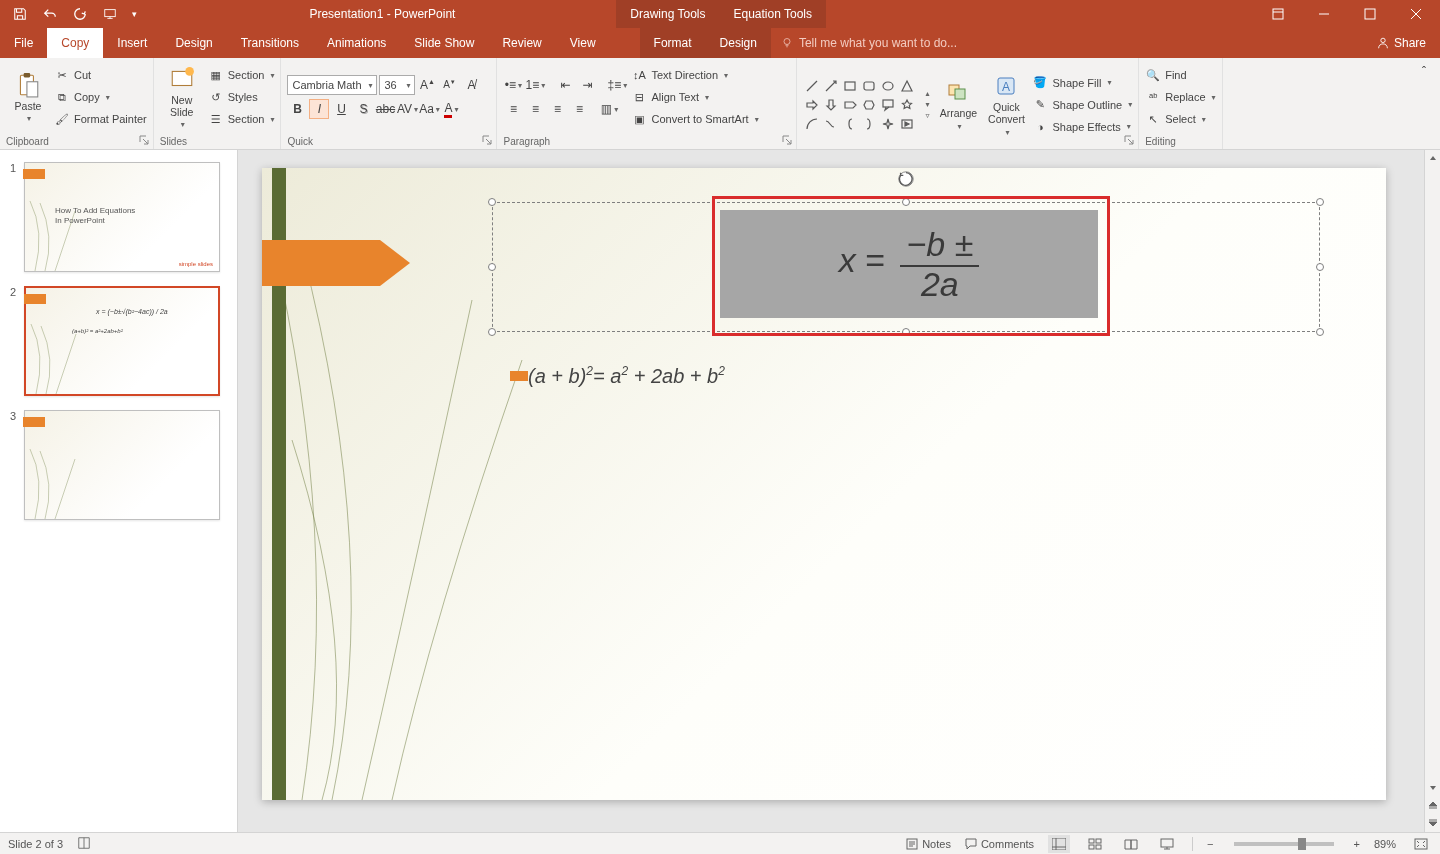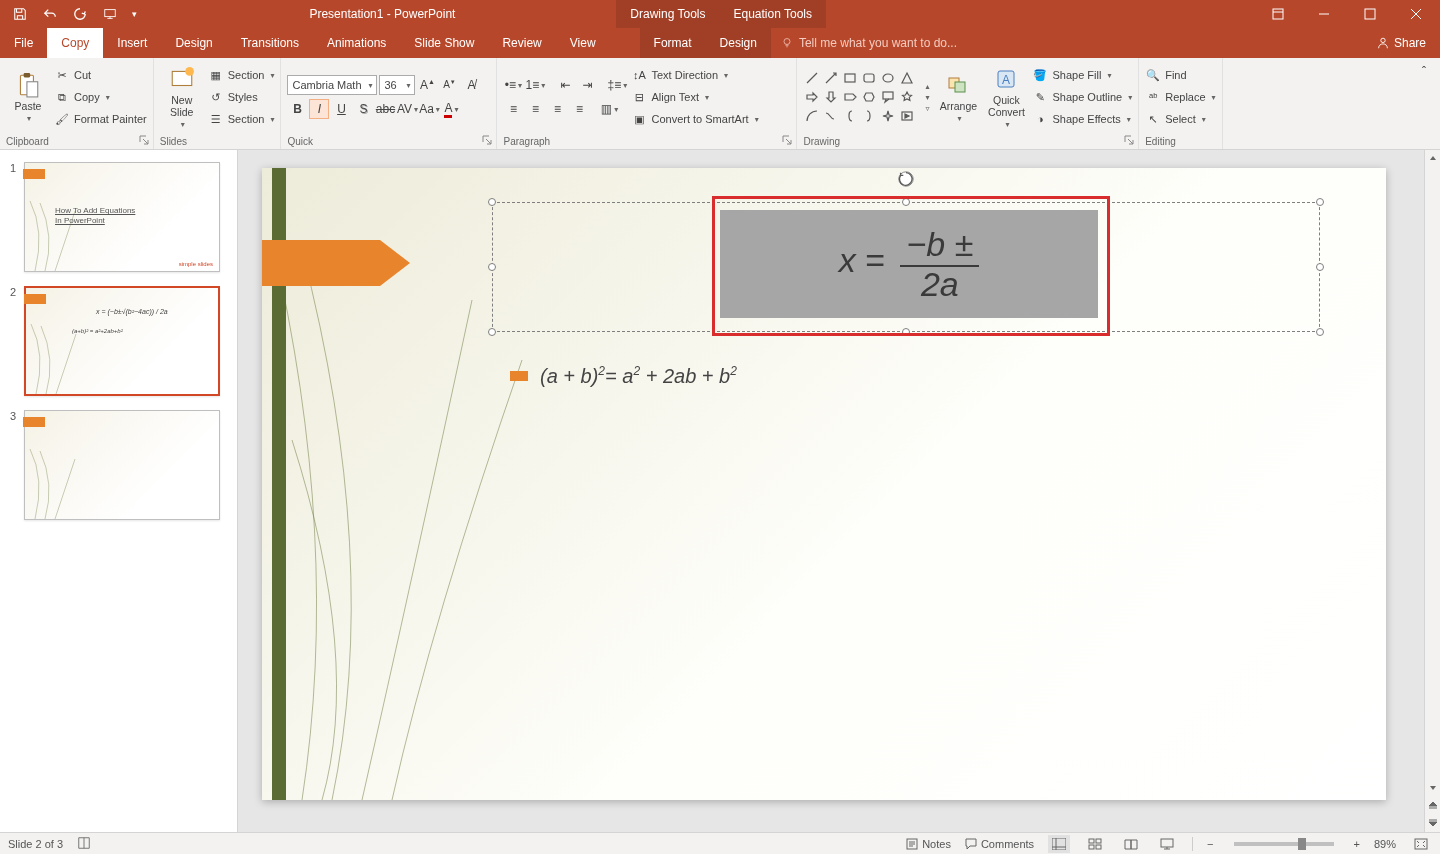--- a/index.html
+++ b/index.html
@@ -57,21 +57,21 @@
 
 
 .workspace { position: absolute; top: 150px; bottom: 22px; left: 0; right: 0; display: flex; background: #e6e6e6; }
 .slide-panel { width: 238px; background: #fff; border-right: 1px solid #d4d4d4; overflow-y: auto; padding: 12px 10px; }
 .thumb-row { display: flex; margin-bottom: 14px; }
 .thumb-num { width: 14px; font-size: 11px; color: #555; }
 .thumb { width: 196px; height: 110px; border: 1px solid #bfbfbf; background: linear-gradient(135deg, #f5f2e6 0%, #ffffff 70%); position: relative; cursor: pointer; box-shadow: 0 1px 2px rgba(0,0,0,0.1); }
 .thumb.selected { border: 2px solid #d24726; }
 .thumb .accent-bar { position: absolute; left: -2px; top: 6px; width: 22px; height: 10px; background: #e8842c; }
 .thumb .leaves { position: absolute; left: 0; bottom: 0; width: 70px; height: 70px; }
-.thumb-title { position: absolute; top: 40%; left: 30px; font-size: 8px; color: #555; line-height: 1.2; text-decoration: underline; }
+.thumb-title { position: absolute; top: 40%; left: 30px; font-size: 8px; color: #555; line-height: 1.2; }
 .thumb-logo { position: absolute; right: 6px; bottom: 4px; font-size: 6px; color: #d24726; }
 
 .editor-area { flex: 1; position: relative; overflow: hidden; background: #e6e6e6; }
 .slide-canvas { position: absolute; left: 24px; top: 18px; width: 1124px; height: 632px; background: #fff; box-shadow: 0 2px 8px rgba(0,0,0,0.25); overflow: hidden; }
 .slide-bg { position: absolute; inset: 0; background: linear-gradient(135deg, #edebd9 0%, #fefefa 55%, #ffffff 100%); }
 .slide-green-bar { position: absolute; left: 10px; top: 0; width: 14px; height: 100%; background: #5a6b34; }
 .orange-arrow { position: absolute; left: 0; top: 72px; width: 148px; height: 46px; }
 .orange-arrow svg { width: 100%; height: 100%; }
 
 
@@ -89,21 +89,21 @@
 .eq-highlight-bg { position: absolute; left: 458px; top: 42px; width: 378px; height: 108px; background: #a6a6a6; display: flex; align-items: center; justify-content: center; }
 .eq-1 { font-family: "Cambria Math", "Times New Roman", serif; font-style: italic; font-size: 34px; color: #3a3a3a; line-height: 1; white-space: nowrap; }
 .eq-frac { display: inline-flex; flex-direction: column; align-items: center; vertical-align: middle; margin-left: 6px; }
 .eq-frac .num { border-bottom: 2px solid #3a3a3a; padding: 0 6px 4px 6px; display: flex; align-items: center; }
 .eq-frac .den { }
 .eq-sqrt { position: relative; display: inline-block; padding-left: 16px; }
 .eq-sqrt::before { content: "√"; position: absolute; left: -2px; top: -2px; font-size: 36px; font-style: normal; }
 .eq-sqrt .rad { border-top: 2px solid #3a3a3a; padding: 0 4px; }
 sup { font-size: 0.6em; vertical-align: super; }
 
-.bullet-row { position: absolute; left: 248px; top: 196px; display: flex; align-items: center; gap: 12px; font-family: "Cambria Math", serif; font-style: italic; font-size: 20px; color: #444; }
+.bullet-row { position: absolute; left: 248px; top: 196px; display: flex; align-items: center; font-family: "Cambria Math", serif; font-style: italic; font-size: 20px; color: #444; }
 .bullet-arrow { width: 18px; height: 10px; background: #e8842c; }
 
 
 .vscroll { position: absolute; right: 0; top: 150px; bottom: 22px; width: 16px; background: #f3f2f1; border-left: 1px solid #d4d4d4; }
 .vscroll .arrow { height: 16px; display: flex; align-items: center; justify-content: center; cursor: pointer; }
 .vscroll .arrow svg { width: 8px; height: 8px; fill: #666; }
 .vscroll .track { position: absolute; top: 16px; bottom: 36px; left: 0; right: 0; }
 .vscroll .nav-btn { position: absolute; bottom: 0; height: 18px; width: 100%; display: flex; align-items: center; justify-content: center; }
 
 
@@ -542,21 +542,20 @@
             <span>Shape Outline</span>
             <span class="dropdown-caret">▾</span>
           </div>
         <div class="mini-row">
             <span class="mini-icon">◑</span>
             <span>Shape Effects</span>
             <span class="dropdown-caret">▾</span>
           </div>
       </div>
     </div>
-    <div class="group-label">Drawing</div>
     <div class="group-launcher"><svg viewBox="0 0 10 10">
           <path d="M1 1h6M1 1v6M4 4l5 5M9 5v4H5"></path>
         </svg></div>
   </div>
 
   <div class="ribbon-group">
     <div class="group-body">
       <div class="mini-stack">
         <div class="mini-row">
             <span class="mini-icon">🔍</span>

